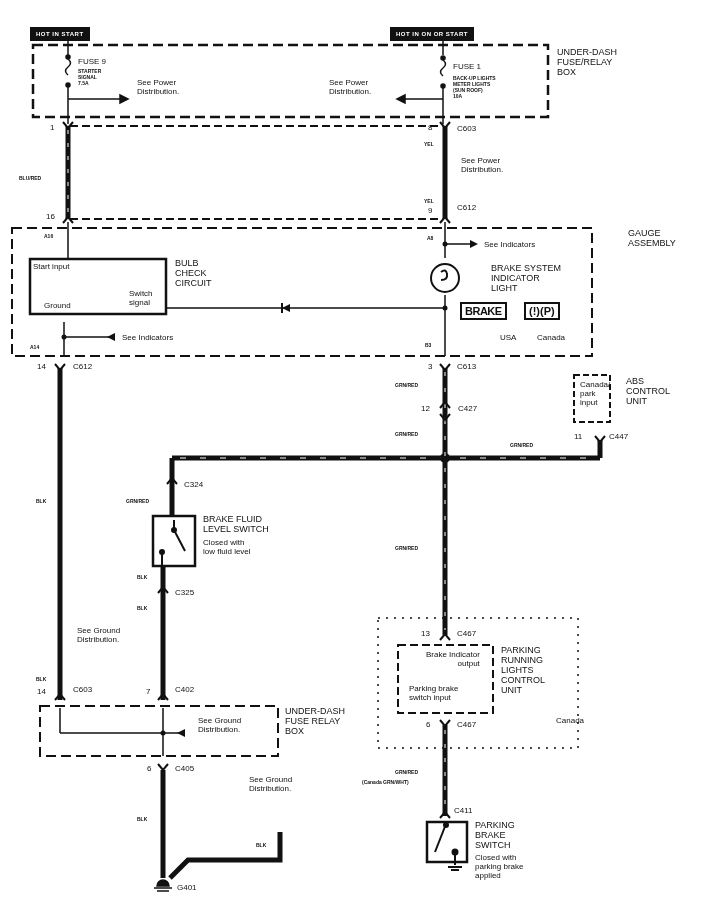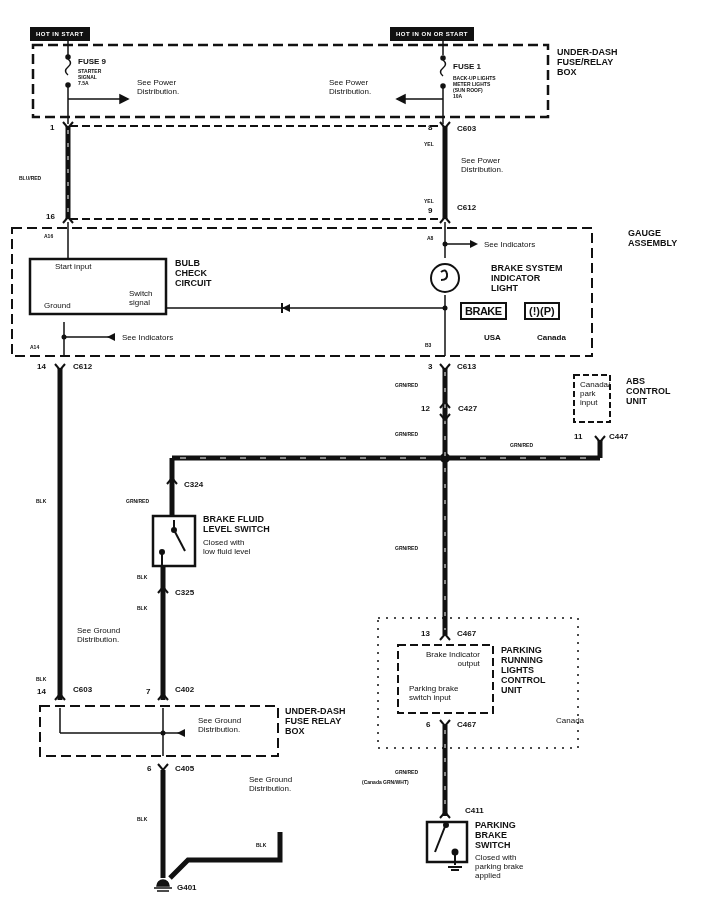--- a/index.html
+++ b/index.html
@@ -1,19 +1,19 @@
 <!DOCTYPE html>
 <html><head>
 <meta charset="utf-8">
 <style>
   html, body { margin:0; padding:0; background:#ffffff; }
   body { width:702px; height:903px; position:relative; overflow:hidden; font-family:"Liberation Sans", sans-serif; color:#111; }
   svg { position:absolute; left:0; top:0; }
   .t { position:absolute; font-family:"Liberation Sans", sans-serif; font-size:9px; line-height:10px; color:#111; white-space:nowrap; }
-  .b { font-weight:bold; }
+  .b { font-weight:normal; }
   .tiny { font-size:5px; line-height:6px; font-weight:bold; }
   .sm { font-size:8px; line-height:9px; }
   .hdr { position:absolute; background:#111; color:#fff; font-weight:bold; font-size:6px; letter-spacing:0.5px; padding:4px 6px; font-family:"Liberation Sans", sans-serif; }
   .brakebox { position:absolute; border:2px solid #111; font-weight:bold; font-size:11px; padding:1px 3px; letter-spacing:-0.5px; }
   .cabox { position:absolute; border:2px solid #111; font-weight:bold; font-size:11px; padding:1px 3px; }
 </style>
 </head>
 <body>
 
 <svg width="702" height="903" viewBox="0 0 702 903">
@@ -217,42 +217,42 @@
 <div class="t sm b" style="left:428px;top:206px;">9</div>
 <div class="t sm b" style="left:457px;top:203px;">C612</div>
 
 <div class="t b" style="left:628px;top:228px;">
   <div>GAUGE</div>
   <div>ASSEMBLY</div>
 </div>
 <div class="t tiny" style="left:44px;top:233px;">A16</div>
 <div class="t tiny" style="left:427px;top:235px;">A8</div>
 <div class="t sm" style="left:484px;top:240px;">See Indicators</div>
-<div class="t sm" style="left:33px;top:262px;margin-left:22px;">Start input</div>
+<div class="t sm" style="left:33px;top:262px;">Start input</div>
 <div class="t sm" style="left:44px;top:301px;">Ground</div>
 <div class="t sm" style="left:129px;top:289px;">
   <div>Switch</div>
   <div>signal</div>
 </div>
 <div class="t b" style="left:175px;top:258px;">
   <div>BULB</div>
   <div>CHECK</div>
   <div>CIRCUIT</div>
 </div>
 <div class="t sm" style="left:122px;top:333px;">See Indicators</div>
 <div class="t tiny" style="left:30px;top:344px;">A14</div>
 <div class="t tiny" style="left:425px;top:342px;">B3</div>
 <div class="t b" style="left:491px;top:263px;">
   <div>BRAKE SYSTEM</div>
   <div>INDICATOR</div>
   <div>LIGHT</div>
 </div>
 <div class="brakebox" style="left:460px;top:302px;">BRAKE</div>
 <div class="cabox" style="left:524px;top:302px;">(!)(P)</div>
-<div class="t b sm" style="left:452px;top:333px;padding-left:32px;">USA</div>
+<div class="t b sm" style="left:468px;top:333px;padding-left:32px;">USA</div>
 <div class="t b sm" style="left:537px;top:333px;">Canada</div>
 
 <div class="t sm b" style="left:37px;top:362px;">14</div>
 <div class="t sm b" style="left:73px;top:362px;">C612</div>
 <div class="t sm b" style="left:428px;top:362px;">3</div>
 <div class="t sm b" style="left:457px;top:362px;">C613</div>
 <div class="t tiny" style="left:395px;top:382px;">GRN/RED</div>
 <div class="t sm b" style="left:421px;top:404px;">12</div>
 <div class="t sm b" style="left:458px;top:404px;">C427</div>
 <div class="t tiny" style="left:395px;top:431px;">GRN/RED</div>
@@ -330,21 +330,21 @@
   <div>RUNNING</div>
   <div>LIGHTS</div>
   <div>CONTROL</div>
   <div>UNIT</div>
 </div>
 <div class="t sm" style="left:556px;top:716px;">Canada</div>
 <div class="t sm b" style="left:426px;top:720px;">6</div>
 <div class="t sm b" style="left:457px;top:720px;">C467</div>
 <div class="t tiny" style="left:395px;top:769px;">GRN/RED</div>
 <div class="t tiny" style="left:362px;top:779px;">(Canada GRN/WHT)</div>
-<div class="t sm b" style="left:465px;top:806px;">C411</div>
+<div class="t sm b" style="left:454px;top:806px;">C411</div>
 
 <div class="t b" style="left:475px;top:820px;">
   <div>PARKING</div>
   <div>BRAKE</div>
   <div>SWITCH</div>
 </div>
 <div class="t sm" style="left:475px;top:853px;">
   <div>Closed with</div>
   <div>parking brake</div>
   <div>applied</div>

